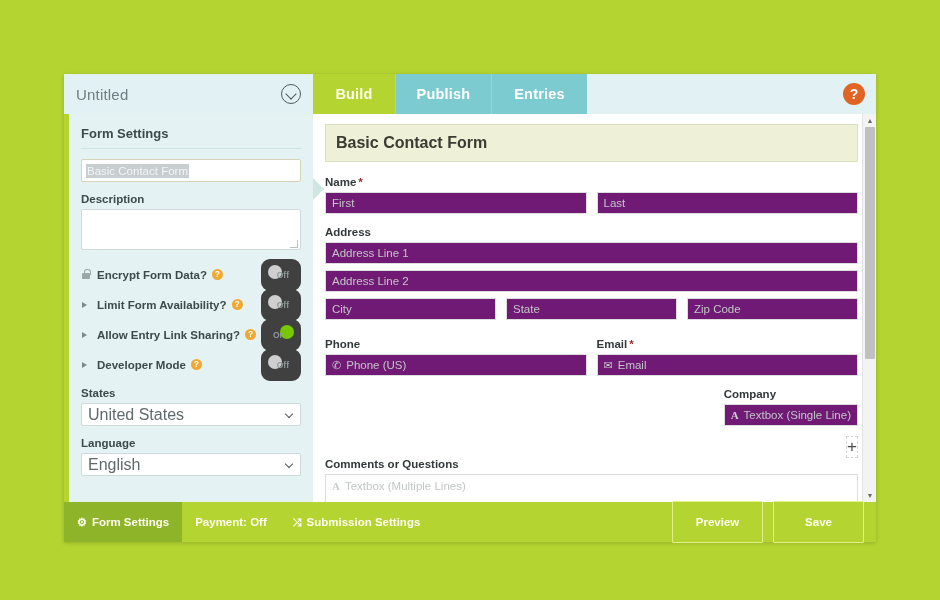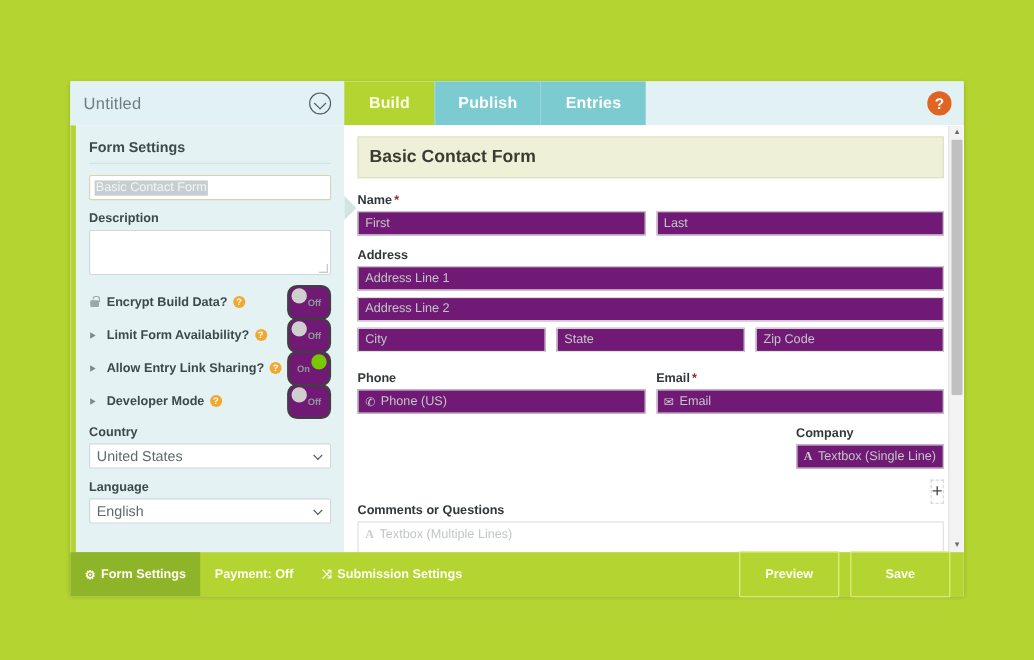--- a/index.html
+++ b/index.html
@@ -160,22 +160,22 @@
     background: #f0a830; color: #fff;
     font-size: 8.5px; font-weight: bold;
     display: inline-flex; align-items: center; justify-content: center;
     margin-left: 5px; line-height: 1;
     cursor: pointer;
   }
   .switch {
     margin-left: auto;
     width: 40px; height: 32px;
     border-radius: 9px;
-    background: #701a75;
-    border: 2px solid #404040;
+    background: #404040;
+    border: 5px solid #404040;
     position: relative;
     cursor: pointer;
     display: flex; align-items: center;
   }
   .switch .knob {
     position: absolute;
     width: 14px; height: 14px; border-radius: 50%;
     top: 1px;
   }
   .switch.off .knob { left: 2px; background: #cfcfcf; }
@@ -184,21 +184,21 @@
     position: absolute; font-size: 8.5px; color: #8d9899; font-weight: bold;
   }
   .switch.off .state { right: 7px; }
   .switch.on  .state { left: 7px; }
 
   .select-box {
     width: 100%; height: 23px;
     background: #fff;
     border: 1px solid #cdd9da;
     border-radius: 2px;
-    font-size: 13px; color: #5f6a6b;
+    font-size: 16px; color: #5f6a6b;
     padding: 6px 6px;
     display: flex; align-items: center;
     margin-bottom: 11px;
     position: relative;
     cursor: pointer;
   }
   .select-box .caret {
     position: absolute; right: 8px; top: 7px;
     width: 6px; height: 6px;
     border-right: 1.7px solid #50585a;
@@ -344,21 +344,21 @@
         <span class="sel-text">Basic Contact Form</span>
       </div>
 
       <div class="field-label">Description</div>
       <div class="textarea-box"></div>
 
       <div class="toggle-row">
         <span class="lead-icon">
             <span class="lock"></span>
           </span>
-        <span class="toggle-label">Encrypt Build Data?</span>
+        <span class="toggle-label">Encrypt Form Data?</span>
         <span class="qmark">?</span>
         <span class="switch off">
           <span class="knob"></span>
           <span class="state">Off</span>
         </span>
       </div>
 
       <div class="toggle-row">
         <span class="lead-icon">
             <span class="tri"></span>
@@ -388,21 +388,21 @@
             <span class="tri"></span>
           </span>
         <span class="toggle-label">Developer Mode</span>
         <span class="qmark">?</span>
         <span class="switch off">
           <span class="knob"></span>
           <span class="state">Off</span>
         </span>
       </div>
 
-      <div class="field-label" style="margin-top:9px;">Country</div>
+      <div class="field-label" style="margin-top:9px;">States</div>
       <div class="select-box">
         <span>United States</span>
         <span class="caret"></span>
       </div>
 
       <div class="field-label">Language</div>
       <div class="select-box">
         <span>English</span>
         <span class="caret"></span>
       </div>

